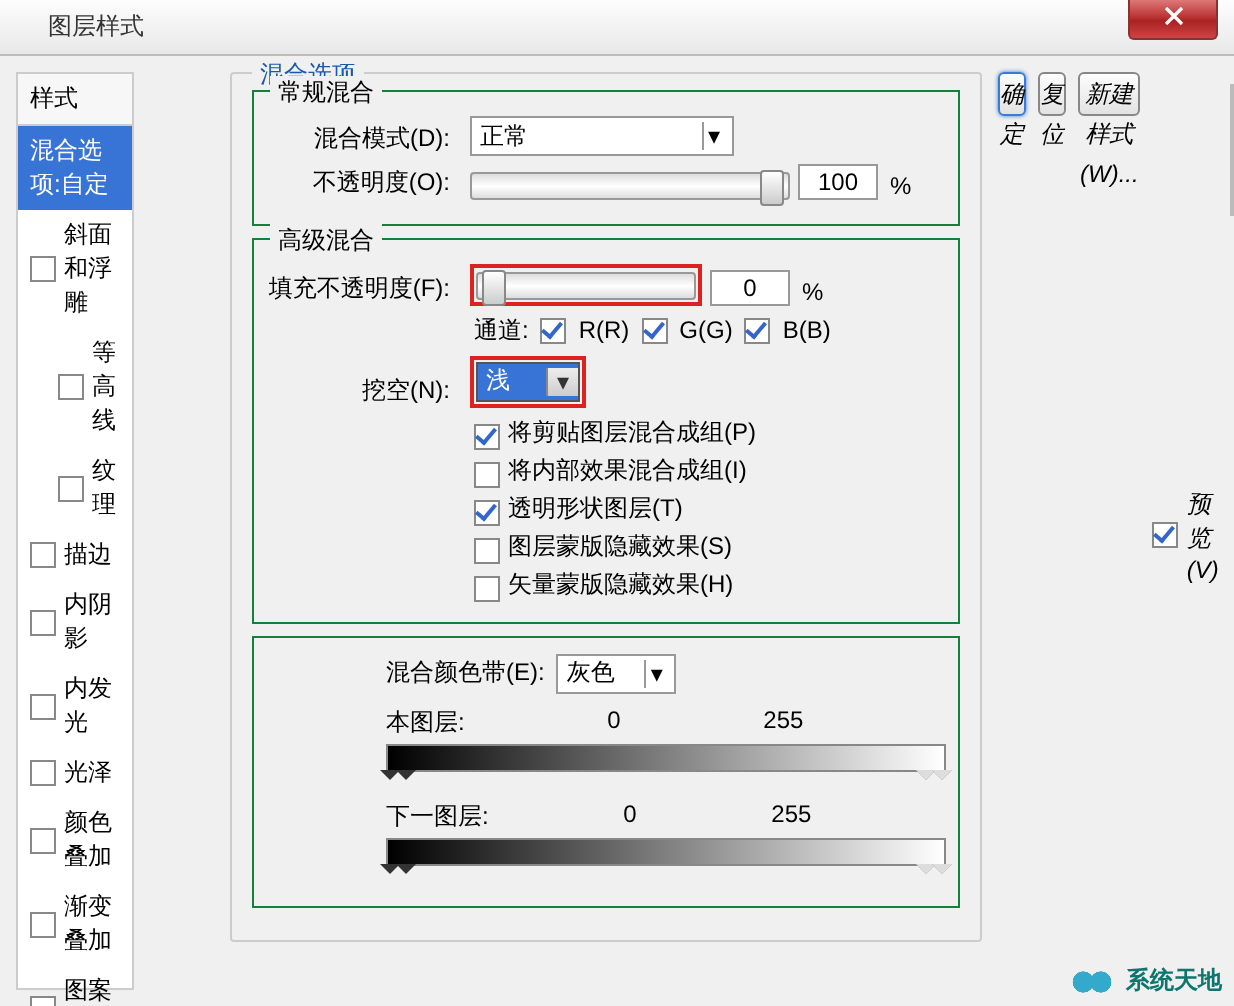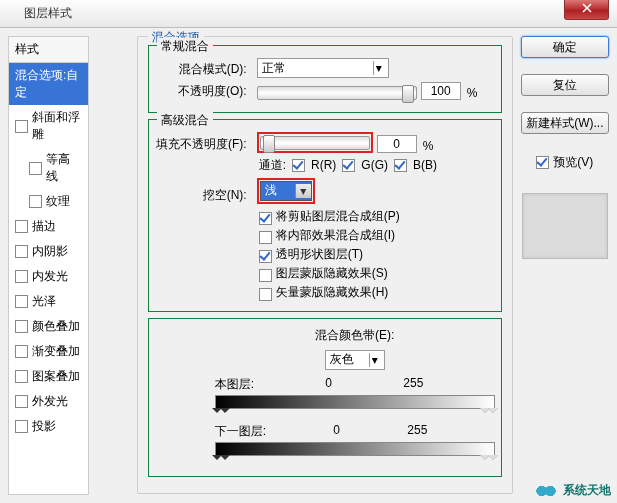--- a/index.html
+++ b/index.html
@@ -39,29 +39,29 @@
 .chk-checked::after { content: ""; position: absolute; left: 2px; top: -1px; width: 4px; height: 8px; border: solid #2a6; border-width: 0 2px 2px 0; transform: rotate(40deg); }
 .chk-checked.blue::after { border-color: #36c; }
 
 .knockout-select { width: 52px; height: 20px; border: 1px solid #555; background: #3874d6; color: #fff; display: inline-flex; align-items: center; }
 .knockout-select .val { flex: 1; padding: 0 4px; }
 .knockout-select .arr { width: 16px; background: linear-gradient(#eee,#ccc); border-left: 1px solid #888; text-align: center; color: #333; }
 
 .opt-list { margin-left: 104px; }
 .opt-list .row { margin: 2px 0; }
 
-.blendif-row { display: flex; align-items: center; gap: 6px; margin-left: 60px; margin-bottom: 6px; flex-direction: column; }
+.blendif-row { display: flex; align-items: center; gap: 6px; margin-left: 60px; margin-bottom: 6px; }
 .range-labels { display: flex; justify-content: space-between; width: 280px; margin-left: 60px; margin-bottom: 2px; }
 .gradient-bar { width: 280px; height: 14px; background: linear-gradient(to right, #000, #fff); border: 1px solid #888; margin-left: 60px; position: relative; }
 .tri { position: absolute; bottom: -10px; width: 0; height: 0; border: 5px solid transparent; border-top-color: #333; }
 .tri.white { border-top-color: #ddd; filter: drop-shadow(0 0 0 #888); }
 .tri.l1 { left: -4px; } .tri.l2 { left: 4px; }
 .tri.r1 { right: 4px; } .tri.r2 { right: -4px; }
 
-.right-panel { width: 110px; display: flex; flex-direction: column; gap: 16px; }
+.right-panel { width: 110px; display: flex; flex-direction: row; gap: 6px; font-style: italic; }
 .btn { height: 22px; border: 1px solid #888; background: linear-gradient(#fdfdfd,#e2e2e2); border-radius: 3px; text-align: center; line-height: 20px; cursor: pointer; }
 .btn.primary { border-color: #3a7bd5; box-shadow: 0 0 2px #3a7bd5; }
 .preview-chk { display: flex; align-items: center; justify-content: center; gap: 4px; margin-top: 4px; }
 .preview-box { width: 86px; height: 66px; background: #dcdcdc; border: 1px solid #bbb; margin: 6px auto 0; box-shadow: inset 0 0 4px rgba(0,0,0,0.1); }
 
 .watermark { position: absolute; right: 6px; bottom: 4px; display: flex; align-items: center; gap: 6px; color: #0f766e; font-weight: bold; font-size: 14px; }
 .watermark .swirl { width: 22px; height: 16px; background: radial-gradient(circle at 30% 50%, #3ac 30%, transparent 31%), radial-gradient(circle at 70% 50%, #3ac 30%, transparent 31%); border-radius: 50%; }
 
 .sub-fieldset { border: 1px solid #15803d; padding: 8px 6px; margin-bottom: 6px; position: relative; }
 .sub-title { position: absolute; top: -8px; left: 8px; background: #f0f0f0; padding: 0 4px; }

